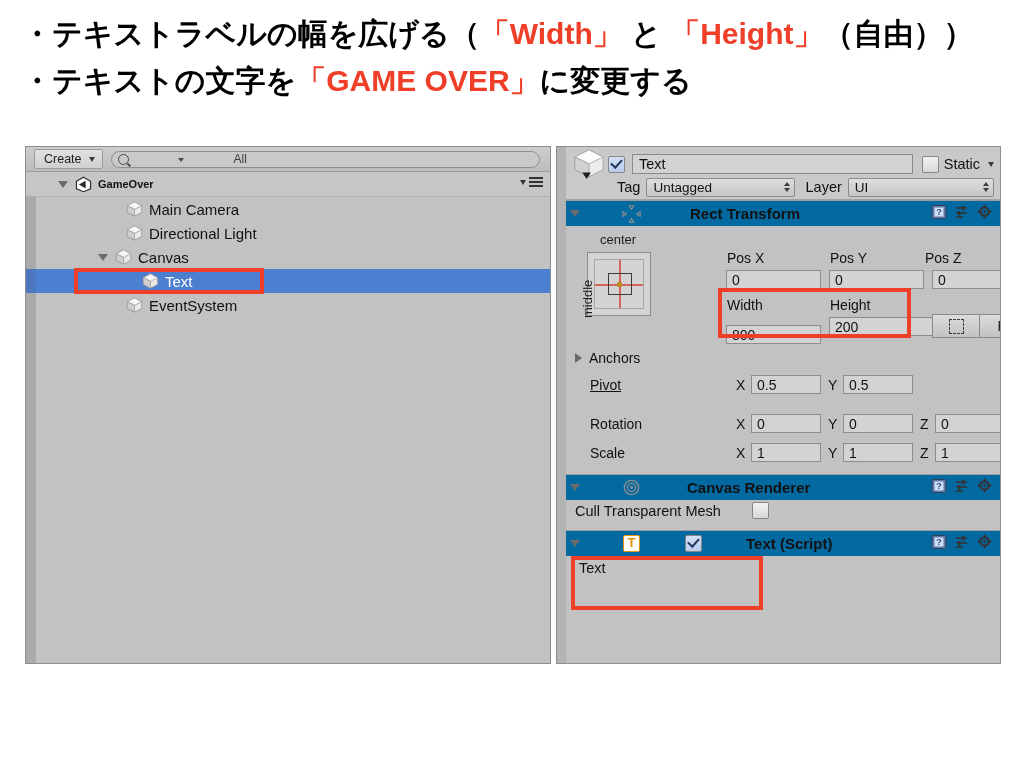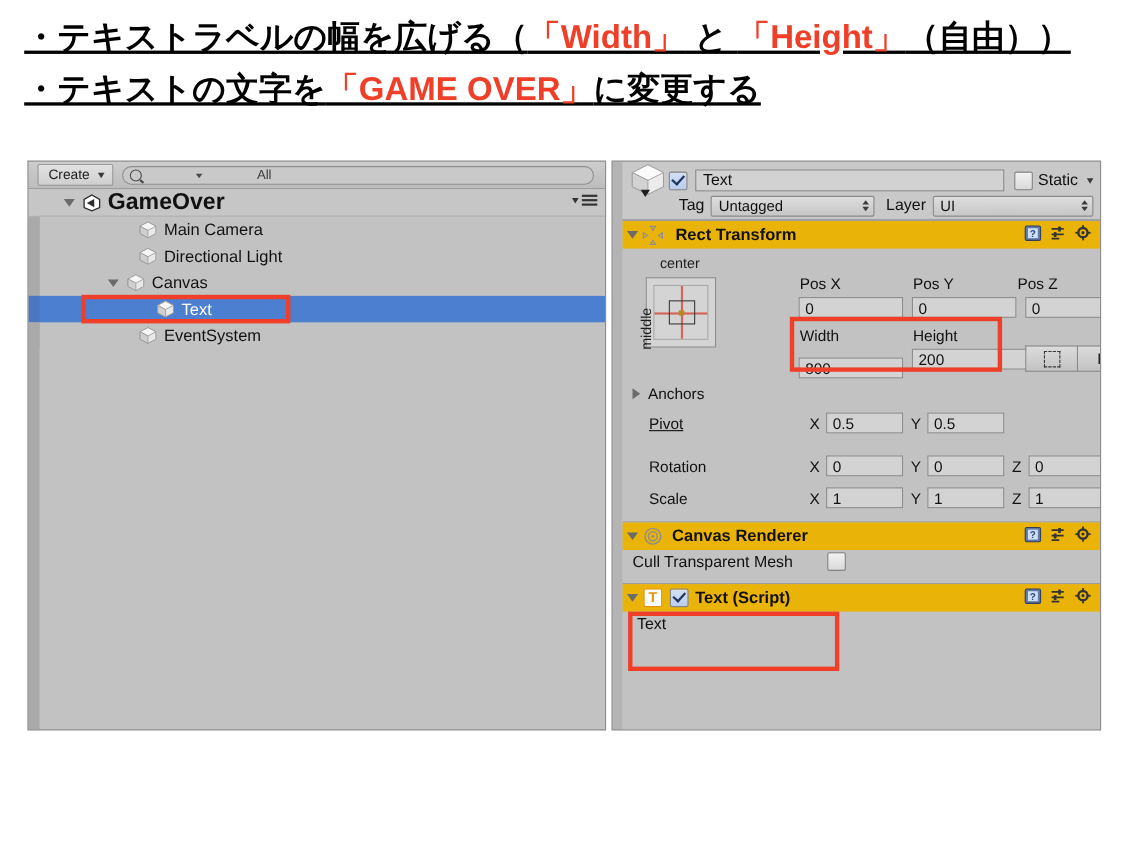--- a/index.html
+++ b/index.html
@@ -20,21 +20,20 @@
   }
 
   
   .headline {
     position: absolute;
     left: 22px;
     font-weight: bold;
     color: #000000;
     white-space: nowrap;
     letter-spacing: 0px;
-    text-decoration: underline;
   }
   #line1 { top: 14px; font-size: 30px; }
   #line2 { top: 61px; font-size: 30px; }
   .hl { color: #ef3f28; }
 
   
   #editor {
     position: absolute;
     left: 25px;
     top: 146px;
@@ -323,21 +322,22 @@
   .comp {
     position: relative;
     border-top: 1px solid #9d9d9d;
     background: #c2c2c2;
   }
   .comp-header {
     position: relative;
     height: 25px;
     display: flex;
     align-items: center;
-    background: #eab308;
+    background: #0369a1;
+    gap: 38px;
   }
   .comp-title {
     font-size: 15px;
     font-weight: bold;
     color: #111;
     margin-left: 9px;
   }
   .comp-icons {
     position: absolute;
     right: 7px;
@@ -541,21 +541,21 @@
         <div class="row scene-row">
           <span class="gut"></span>
           <span style="width:22px"></span>
           <span class="tri"></span>
           <span class="unity-ico" style="margin-left:7px">
             <svg viewBox="0 0 20 20" width="17" height="17">
               <polygon points="10,1.5 18.3,6.2 18.3,15 10,18.5 1.7,15 1.7,6.2" fill="#ffffff" stroke="#2b2b2b" stroke-width="1.4"></polygon>
               <polygon points="10,5 14.6,12.8 5.4,12.8" fill="#2b2b2b" transform="rotate(30 10 10)"></polygon>
             </svg>
           </span>
-          <span class="label" style="font-size:21px">GameOver</span>
+          <span class="label" style="font-size:11px">GameOver</span>
           <span style="position:absolute;right:7px;top:5px;display:flex;align-items:center;gap:3px">
             <span style="width:0;height:0;border-left:3.5px solid transparent;border-right:3.5px solid transparent;border-top:5px solid #333"></span>
             <span style="display:inline-block;width:14px">
               <span style="display:block;height:2px;background:#333;margin-bottom:2px"></span>
               <span style="display:block;height:2px;background:#333;margin-bottom:2px"></span>
               <span style="display:block;height:2px;background:#333"></span>
             </span>
           </span>
         </div>
 

